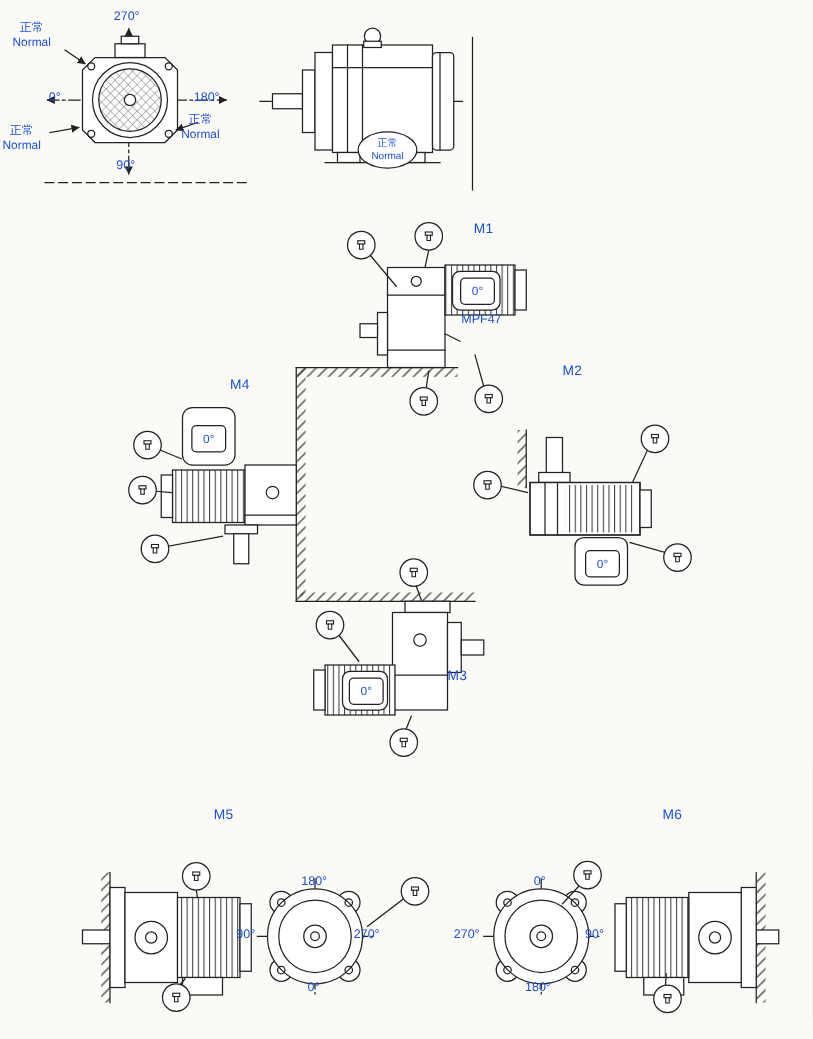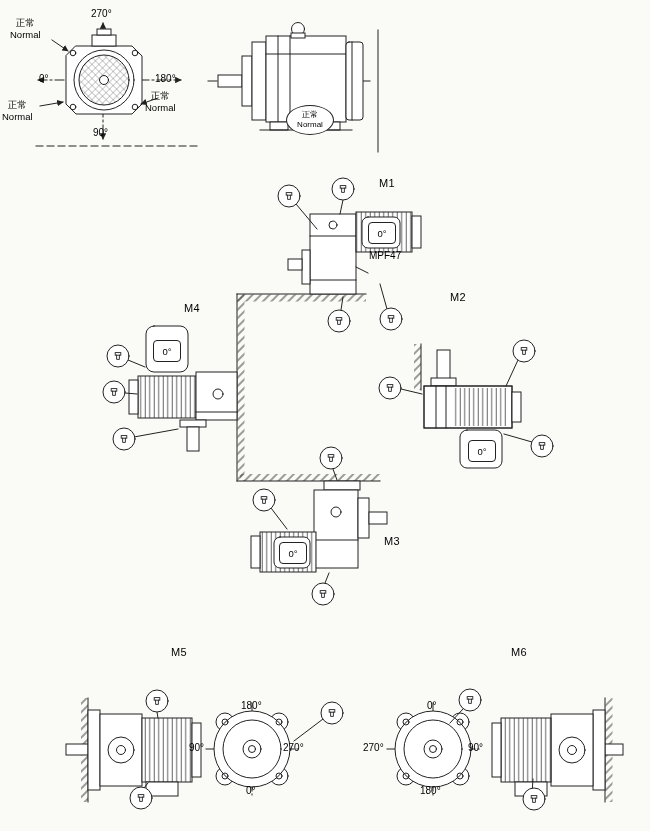--- a/index.html
+++ b/index.html
@@ -1,17 +1,17 @@
 <!DOCTYPE html>
 <html><head>
 <meta charset="utf-8">
 <style>
   html,body{margin:0;padding:0;background:#e9e9e6;}
   .page{position:relative;width:650px;height:831px;margin:0 auto;background:#fafaf7;
-        font-family:"Liberation Sans","DejaVu Sans",sans-serif;color:#000000;overflow:hidden;}
+        font-family:"Liberation Sans","DejaVu Sans",sans-serif;color:#1d4ed8;overflow:hidden;}
   svg.linework{position:absolute;left:0;top:0;display:block;}
   .lbl{position:absolute;font-size:10px;line-height:1.15;white-space:nowrap;}
   .lbl.big{font-size:11px;letter-spacing:.3px;}
   .normal-lbl{position:absolute;font-size:9.5px;line-height:1.25;text-align:center;white-space:nowrap;}
   .tbox{position:absolute;border:1px solid #222;border-radius:4px;background:#fff;font-size:9.5px;
         display:flex;align-items:center;justify-content:center;}
   .oval{position:absolute;border:1px solid #222;border-radius:50%;background:#fff;font-size:8px;line-height:1.2;
         display:flex;flex-direction:column;align-items:center;justify-content:center;text-align:center;}
 </style>
 </head>
@@ -288,28 +288,28 @@
   <div class="lbl big" style="left:379px;top:177px">M1</div>
   <div class="tbox" style="left:368px;top:222px;width:26px;height:20px">0°</div>
   <div class="lbl" style="left:369px;top:250px">MPF47</div>
 
   <div class="lbl big" style="left:184px;top:302px">M4</div>
   <div class="tbox" style="left:153px;top:340px;width:26px;height:20px">0°</div>
 
   <div class="lbl big" style="left:450px;top:291px">M2</div>
   <div class="tbox" style="left:468px;top:440px;width:26px;height:20px">0°</div>
 
-  <div class="lbl big" style="left:384px;top:535px">M3</div>
+  <div class="lbl big" style="left:358px;top:535px">M3</div>
   <div class="tbox" style="left:279px;top:542px;width:26px;height:20px">0°</div>
 
   <div class="lbl big" style="left:171px;top:646px">M5</div>
   <div class="lbl" style="left:241px;top:700px">180°</div>
   <div class="lbl" style="left:189px;top:742px">90°</div>
   <div class="lbl" style="left:283px;top:742px">270°</div>
   <div class="lbl" style="left:246px;top:785px">0°</div>
 
-  <div class="lbl big" style="left:511px;top:646px">M6</div>
+  <div class="lbl big" style="left:530px;top:646px">M6</div>
   <div class="lbl" style="left:427px;top:700px">0°</div>
   <div class="lbl" style="left:363px;top:742px">270°</div>
   <div class="lbl" style="left:468px;top:742px">90°</div>
   <div class="lbl" style="left:420px;top:785px">180°</div>
 
 </div>
 
 </body></html>

